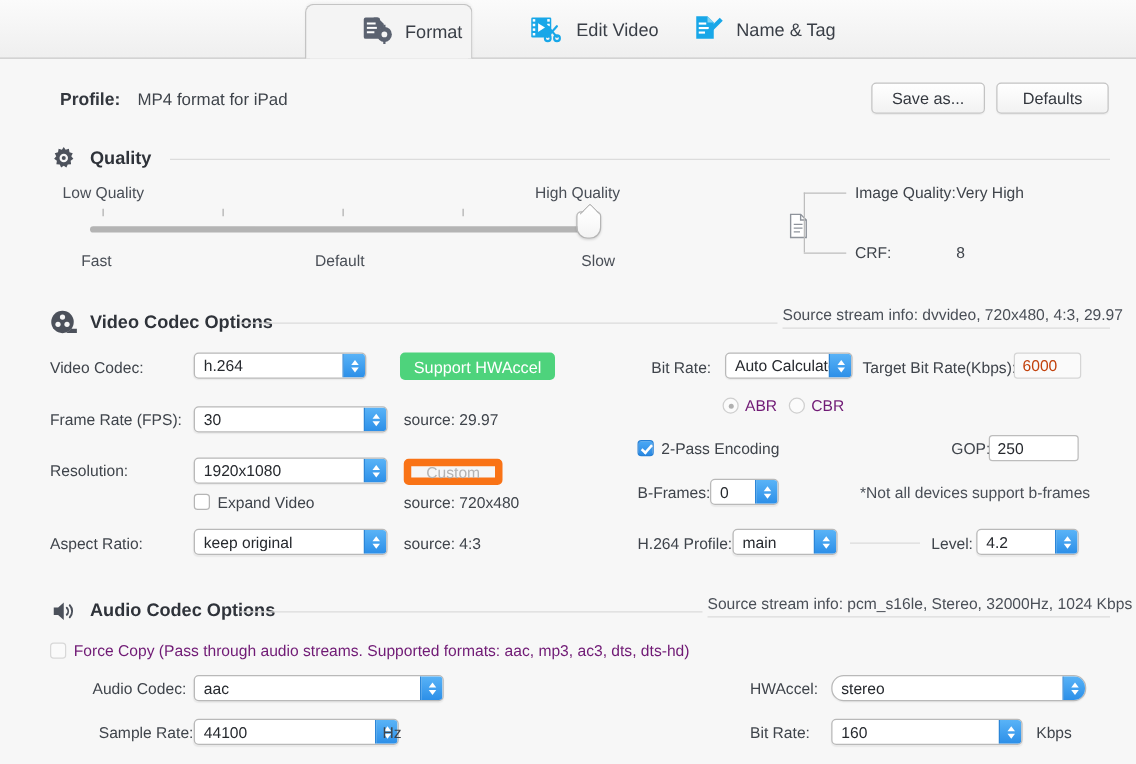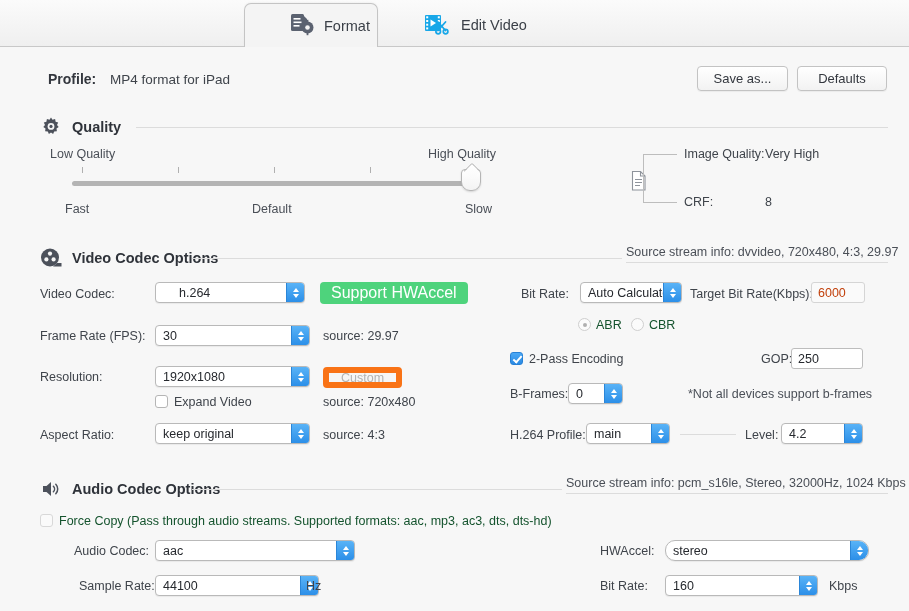--- a/index.html
+++ b/index.html
@@ -110,21 +110,21 @@
   }
   .crf-brk-v {
     position: absolute; left: 18px; width: 1px; background: #bdbdbd;
   }
   .crf-t { position: absolute; font-size: 12.5px; color: #3f444b; white-space: nowrap; }
 
   
   .lbl {
     position: absolute; font-size: 12.5px; color: #3f444b; white-space: nowrap;
   }
-  .lbl.dim { color: #14532d; }
+  .lbl.dim { color: #701a75; }
 
   
   .popup {
     position: absolute; height: 21px;
     background: #ffffff;
     border: 1px solid #b9b9b9; border-radius: 4px;
     box-shadow: 0 1px 1px rgba(0,0,0,0.06);
     display: flex; align-items: center;
     font-size: 12.5px; color: #26292e;
     overflow: hidden;
@@ -149,21 +149,21 @@
     font-size: 12.5px; color: #26292e;
     display: flex; align-items: center; padding-left: 6px;
     cursor: text;
   }
   .tfield.disabled { background: #fafafa; color: #c2410c; border-color: #d5d5d5; }
 
   
   .badge {
     position: absolute; height: 22px; padding: 0 11px;
     background: #4ed37c; border-radius: 4px;
-    color: #ffffff; font-size: 16px;
+    color: #ffffff; font-size: 13px;
     display: flex; align-items: center; justify-content: center;
     cursor: default; white-space: nowrap;
   }
   
   .btn-ghost {
     position: absolute; height: 21px; padding: 0 12px;
     background: #f6f6f6; border: 6px solid #f97316; border-radius: 4px;
     color: #b3b3b3; font-size: 12.5px;
     display: flex; align-items: center; justify-content: center; cursor: default;
   }
@@ -236,20 +236,35 @@
           <path d="M14 10 L21.5 18.5"></path>
           <path d="M21.5 10 L14 18.5"></path>
         </g>
         <circle cx="14.2" cy="19.6" r="2.3" fill="none" stroke="#18a7e8" stroke-width="1.7"></circle>
         <circle cx="21.6" cy="19.6" r="2.3" fill="none" stroke="#18a7e8" stroke-width="1.7"></circle>
       </svg>
     </span>
     <span>Edit Video</span>
   </div>
 
+  <div class="tab tab-name">
+    <span class="tab-icon">
+      <svg width="26" height="24" viewBox="0 0 26 24">
+        <path fill="#18a7e8" d="M3 2h9l5 5v13H3z"></path>
+        <path fill="#7fd3f3" d="M12 2l5 5h-5z"></path>
+        <g fill="#ffffff">
+          <rect x="5" y="7" width="6" height="1.7"></rect>
+          <rect x="5" y="10.6" width="8" height="1.7"></rect>
+          <rect x="5" y="14.2" width="5" height="1.7"></rect>
+        </g>
+        <path fill="#18a7e8" d="M21.8 3.2l2.4 2.4-9.6 9.6-3.2.8.8-3.2z"></path>
+      </svg>
+    </span>
+    <span>Name &amp; Tag</span>
+  </div>
 </div>
 
 <div class="profile-row">
   <span class="profile-label">Profile:</span>
   <span class="profile-value">MP4 format for iPad</span>
 </div>
 <div class="btn btn-saveas">Save as...</div>
 <div class="btn btn-defaults">Defaults</div>
 
 <div class="section-hd" style="top:116px;">
@@ -309,21 +324,21 @@
       <path fill="#4c515b" d="M17 16h4.5v3.4H13z"></path>
     </svg>
   </span>
   <span class="sec-title">Video Codec Options</span>
 </div>
 <div class="sec-rule" style="left:192px; top:258px; width:430px;"></div>
 <span class="src-info" style="left:626px; top:245px;">Source stream info: dvvideo, 720x480, 4:3, 29.97</span>
 <div class="sec-rule" style="left:626px; top:262px; width:262px;"></div>
 
 <span class="lbl" style="left:40px; top:287px;">Video Codec:</span>
-<div class="popup" style="left:155px; top:282px; width:150px;padding-left:16px;">
+<div class="popup" style="left:155px; top:282px; width:138px;">
   <span class="pv">h.264</span>
   <span class="parrow">
       <i class="up"></i>
       <i class="dn"></i>
     </span>
 </div>
 <div class="badge" style="left:320px; top:282px;">Support HWAccel</div>
 
 <span class="lbl" style="left:40px; top:329px;">Frame Rate (FPS):</span>
 <div class="popup" style="left:155px; top:325px; width:155px;">

